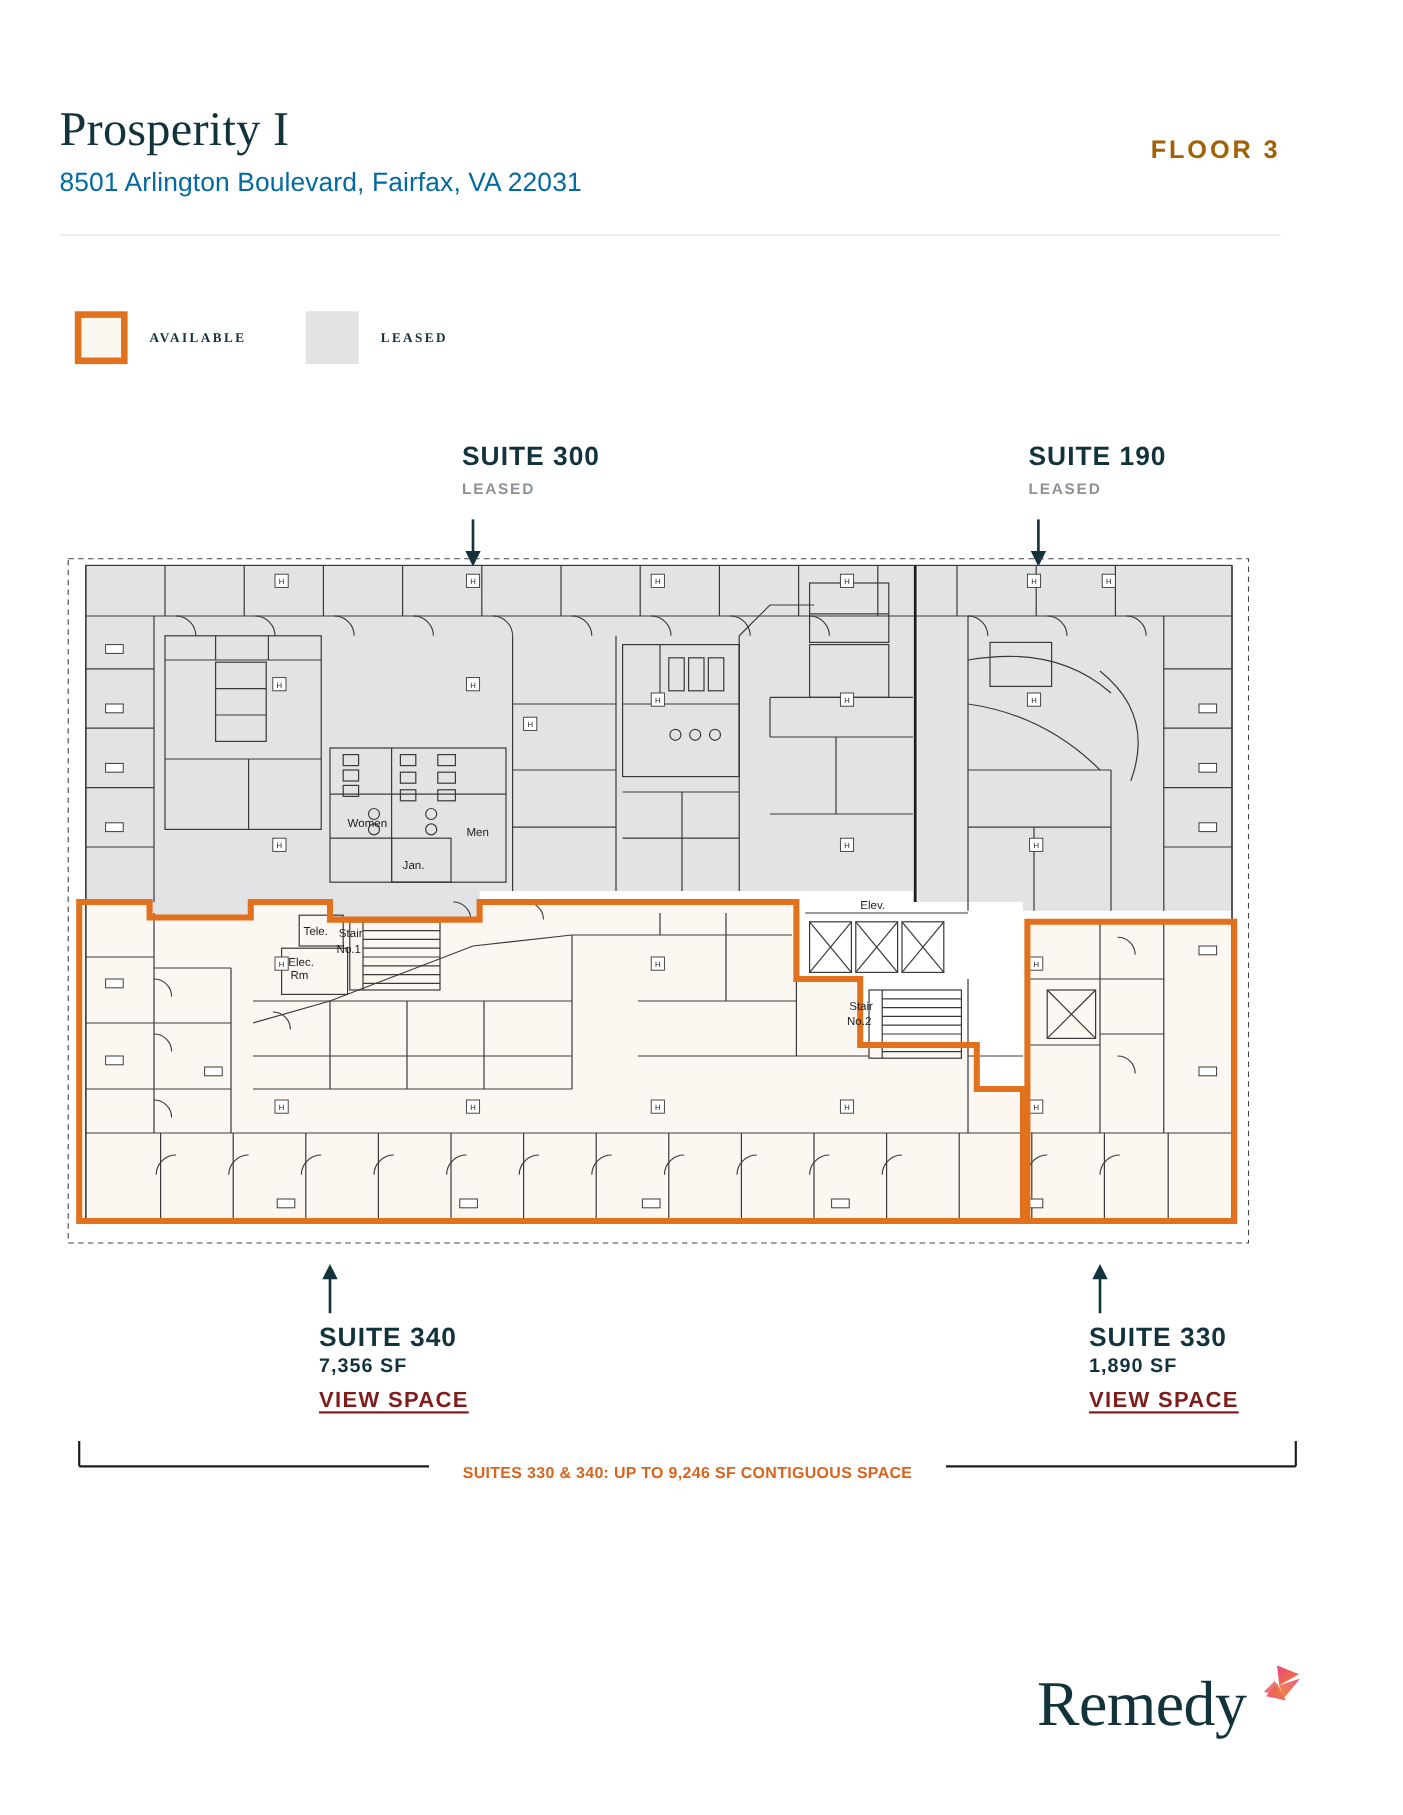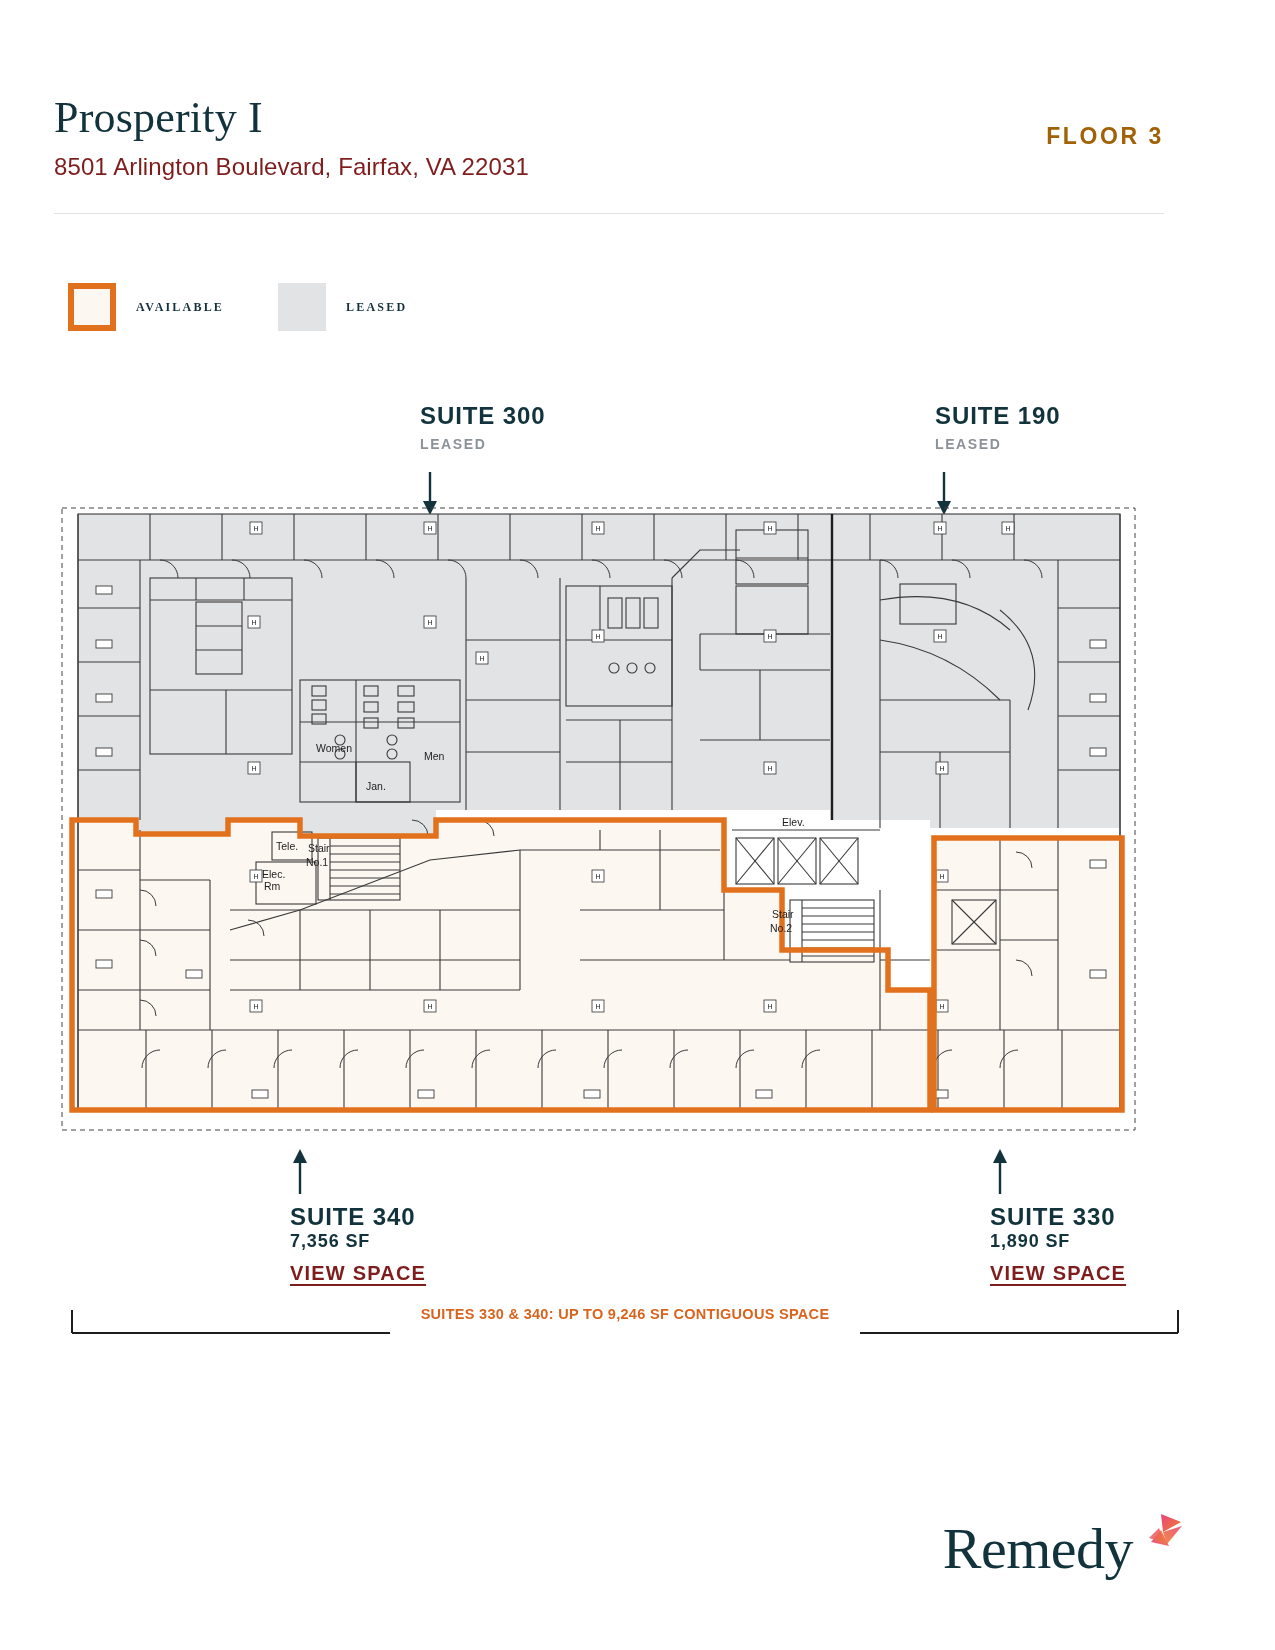--- a/index.html
+++ b/index.html
@@ -20,21 +20,21 @@
     font-size: 44px;
     font-weight: 400;
     color: #12333c;
     letter-spacing: 0.2px;
     line-height: 1.05;
     margin: 0;
   }
   #building-address {
     font-size: 24px;
     font-weight: 400;
-    color: #7f1d1d;
+    color: #0369a1;
     margin-top: 12px;
     letter-spacing: 0.1px;
   }
   #floor-label {
     position: absolute;
     right: 0; top: 28px;
     font-size: 23px;
     font-weight: 700;
     letter-spacing: 2.6px;
     color: #a16207;
@@ -87,21 +87,21 @@
   #callout-300 { left: 420px; top: 402px; }
   #callout-310 { left: 935px; top: 402px; }
   #callout-340 { left: 290px; top: 1203px; }
   #callout-330 { left: 990px; top: 1203px; }
 
   .arrow { position: absolute; }
 
   
   #contiguous-bar { position: absolute; left: 60px; top: 1300px; width: 1130px; height: 60px; }
   #contiguous-text {
-    position: absolute; left: 0; right: 0; top: 6px;
+    position: absolute; left: 0; right: 0; top: 32px;
     text-align: center;
     font-size: 14.5px; font-weight: 700; letter-spacing: 0.3px;
     color: #d9641e;
   }
 
   
   #footer-logo { position: absolute; right: 92px; bottom: 72px; display: flex; align-items: flex-end; }
   #logo-word {
     font-family: "Liberation Serif", serif;
     font-size: 58px; font-weight: 400; color: #12333c;

